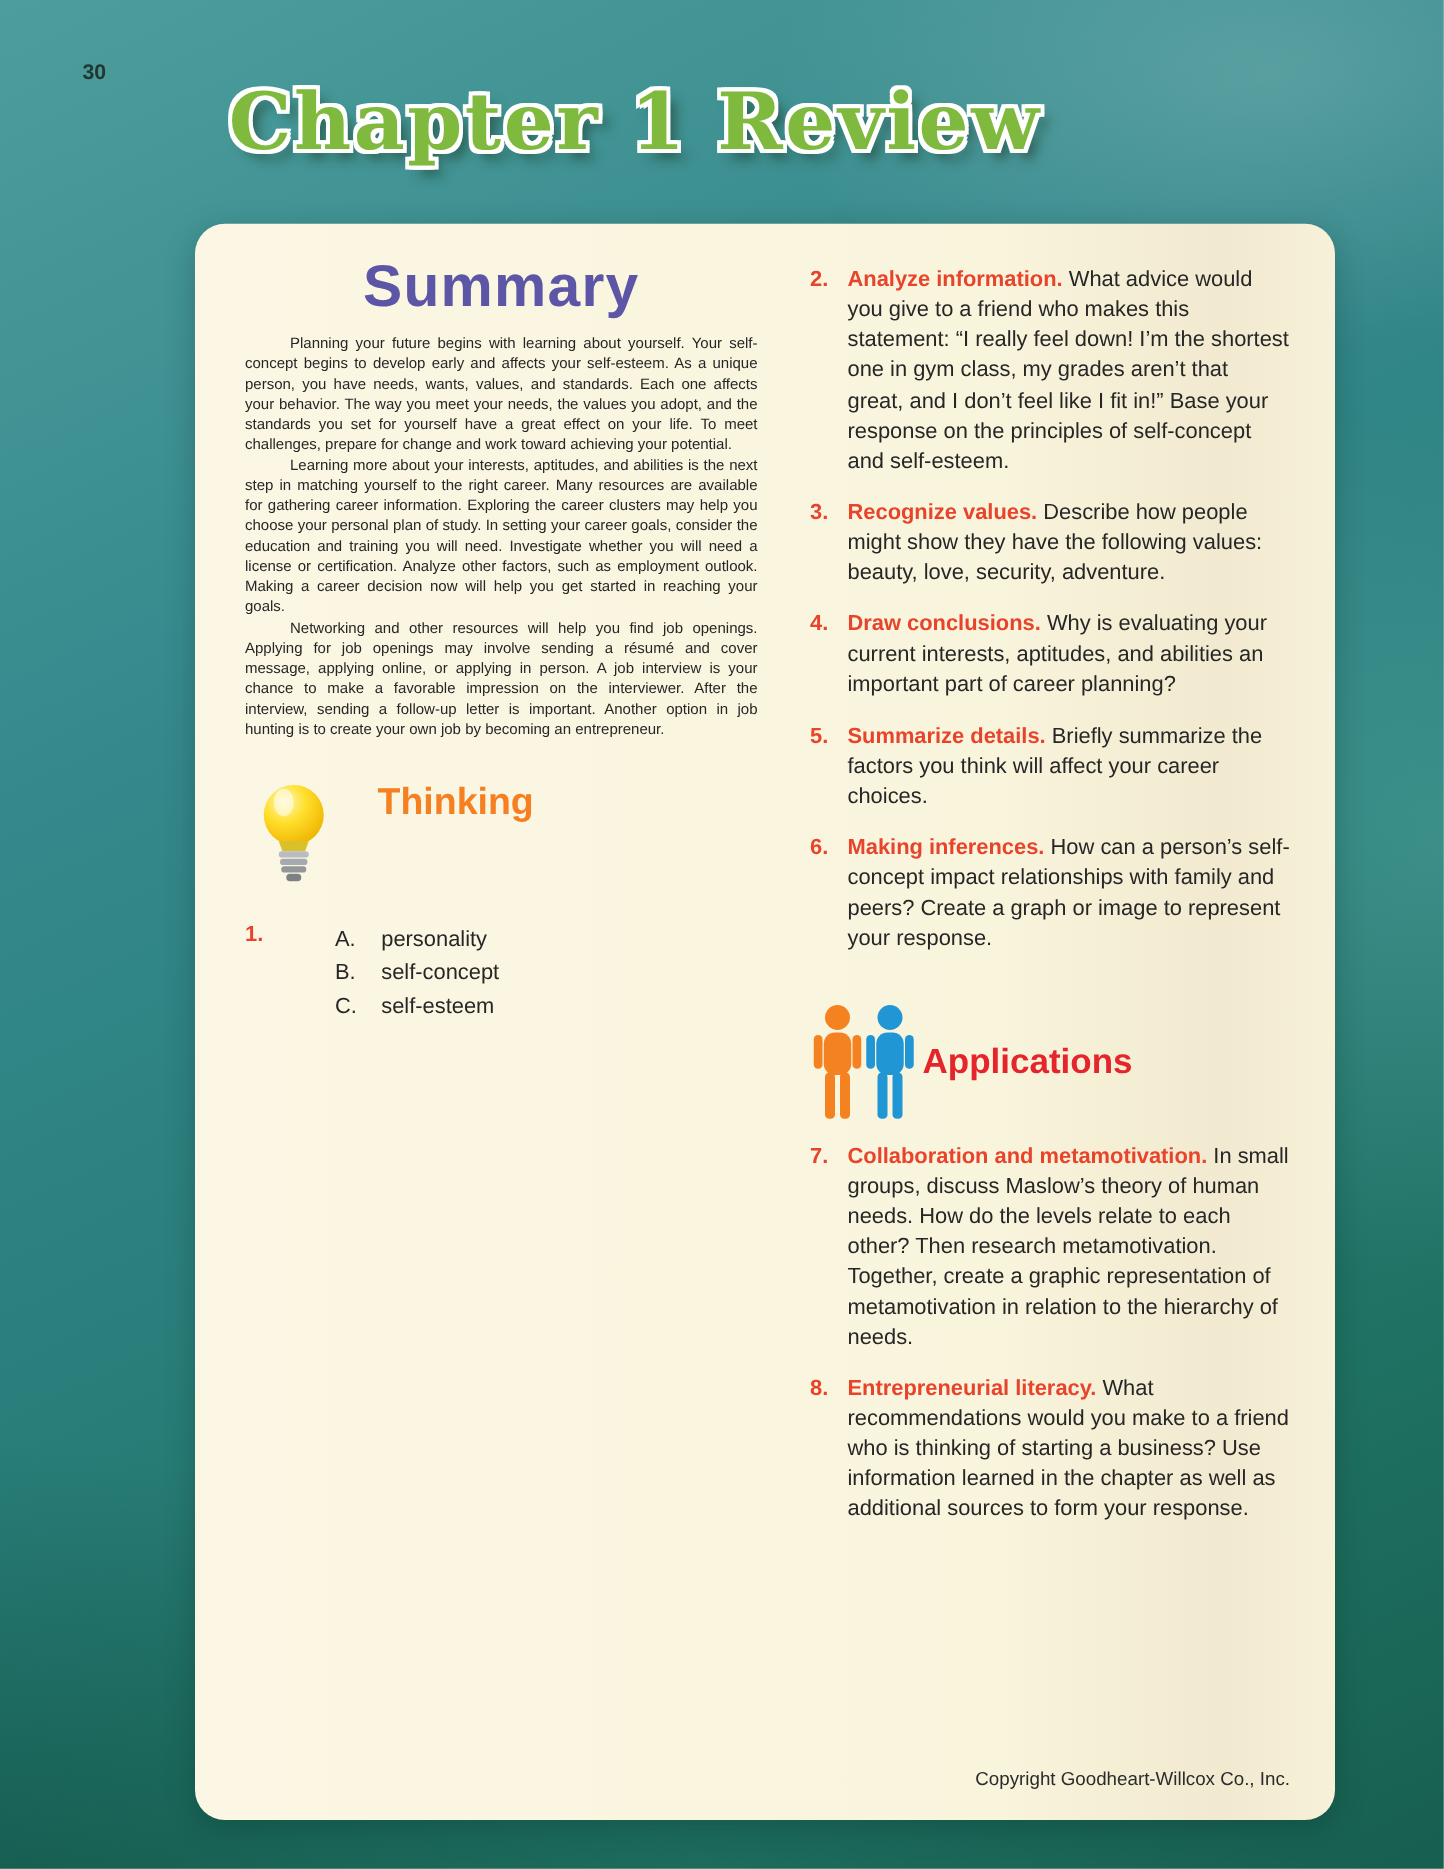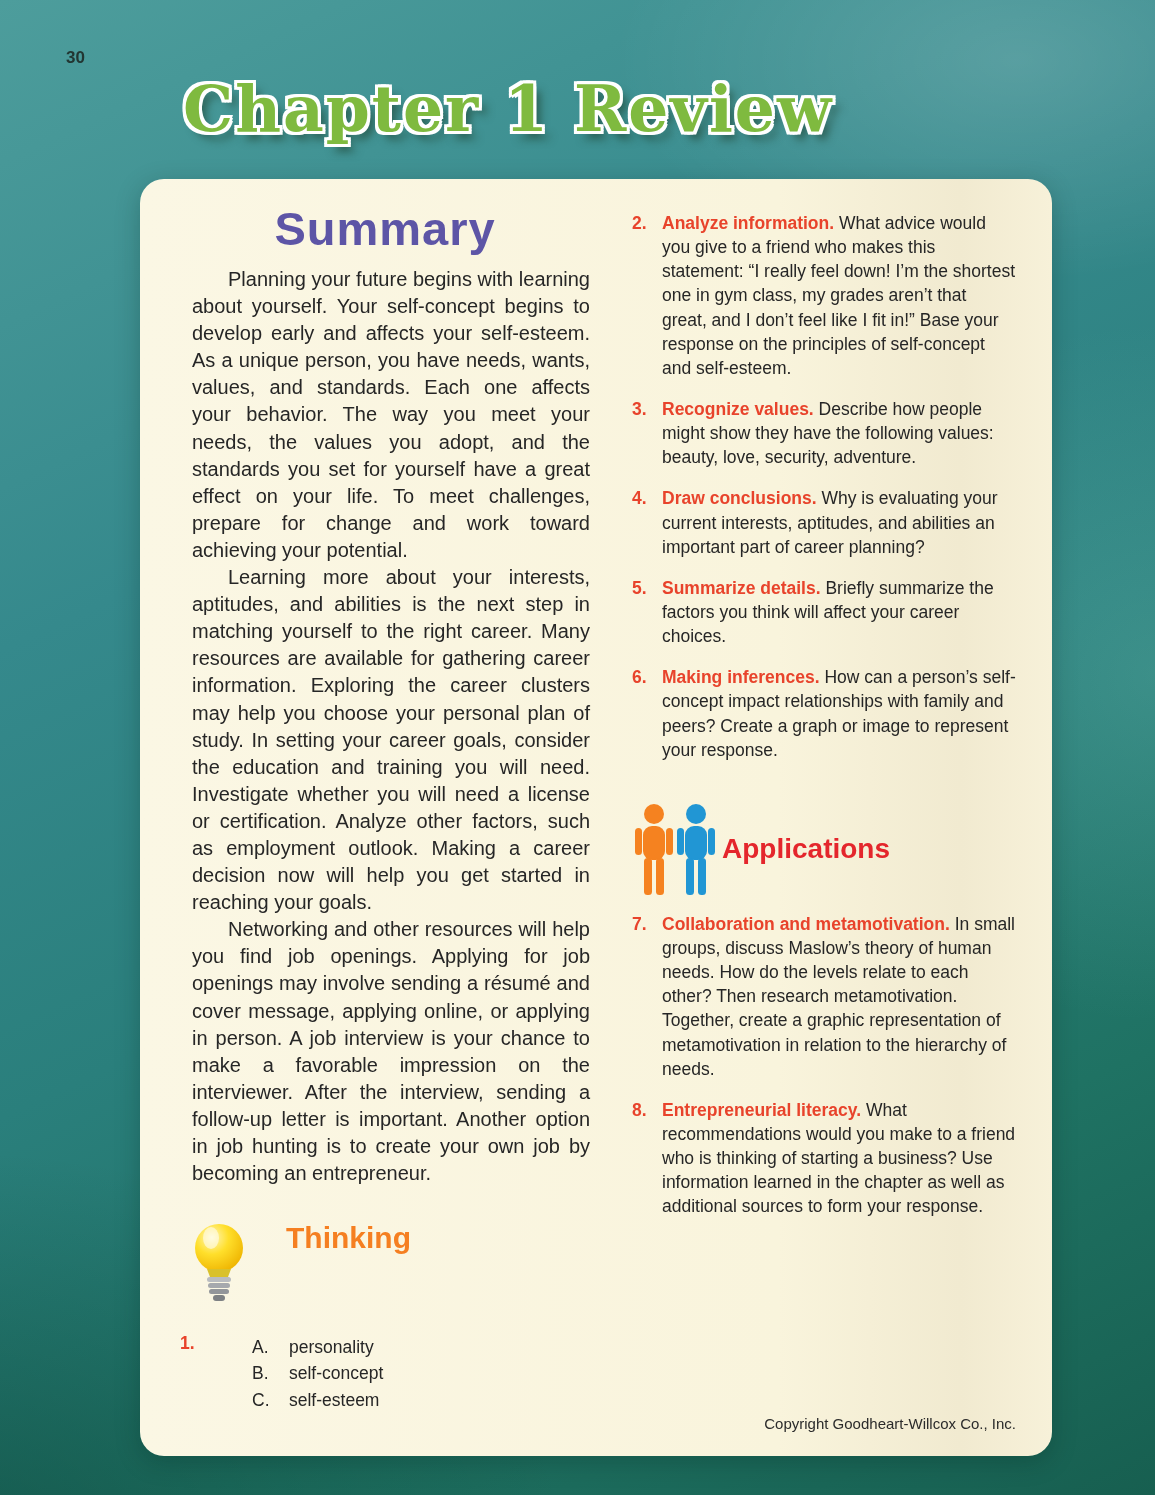--- a/index.html
+++ b/index.html
@@ -14,53 +14,53 @@
       radial-gradient(ellipse 500px 500px at 100% 45%, rgba(120,200,190,0.25), transparent 70%),
       linear-gradient(155deg, #4d9d9c 0%, #35898c 32%, #2a7f7c 55%, #1f7263 78%, #175f50 100%);
   }
 
   .page-number {
     position: absolute; left: 66px; top: 48px;
     font-size: 17px; font-weight: bold; color: #223632;
   }
 
   .chapter-title {
-    position: absolute; left: 183px; top: 72px;
+    position: absolute; left: 183px; top: 60px;
     font-family: "DejaVu Serif", serif;
     font-size: 63px; font-weight: bold; letter-spacing: 2px;
     color: #7fba3f;
     text-shadow:
       -3px -3px 0 #fff, 0 -3px 0 #fff, 3px -3px 0 #fff,
       -3px 0 0 #fff, 3px 0 0 #fff,
       -3px 3px 0 #fff, 0 3px 0 #fff, 3px 3px 0 #fff,
       7px 8px 9px rgba(25,55,35,0.55);
   }
 
   .card {
-    position: absolute; left: 140px; top: 179px;
+    position: absolute; left: 156px; top: 179px;
     width: 912px; height: 1277px;
     background: linear-gradient(90deg, #fbf7e4 0%, #f9f4dc 70%, #f1ead0 90%, #f7f1d9 100%);
     border-radius: 24px;
     padding: 18px 36px 60px 40px;
     box-shadow: 0 6px 24px rgba(0,30,25,0.25);
   }
 
   .columns { display: flex; gap: 42px; }
   .col-left  { width: 410px; }
   .col-right { width: 384px; padding-top: 14px; }
 
   .summary-heading {
     font-size: 47px; font-weight: bold; letter-spacing: 1px;
     color: #5d55a6; text-align: center;
     margin: 4px 0 10px 0;
   }
 
   .body-para {
-    font-size: 20px; line-height: 1.355; color: #262626;
-    text-align: justify; text-indent: 36px; margin-left: 12px;
+    font-size: 12px; line-height: 1.355; color: #262626;
+    text-align: justify; text-indent: 36px;
   }
 
   .q-item { display: flex; margin-bottom: 17px; }
   .q-num {
     width: 30px; flex-shrink: 0;
     font-size: 17.5px; font-weight: bold; color: #e8432b;
     line-height: 1.38;
   }
   .q-body { flex: 1; }
   .q-text { font-size: 17.5px; line-height: 1.38; color: #262626; text-align: left; }

